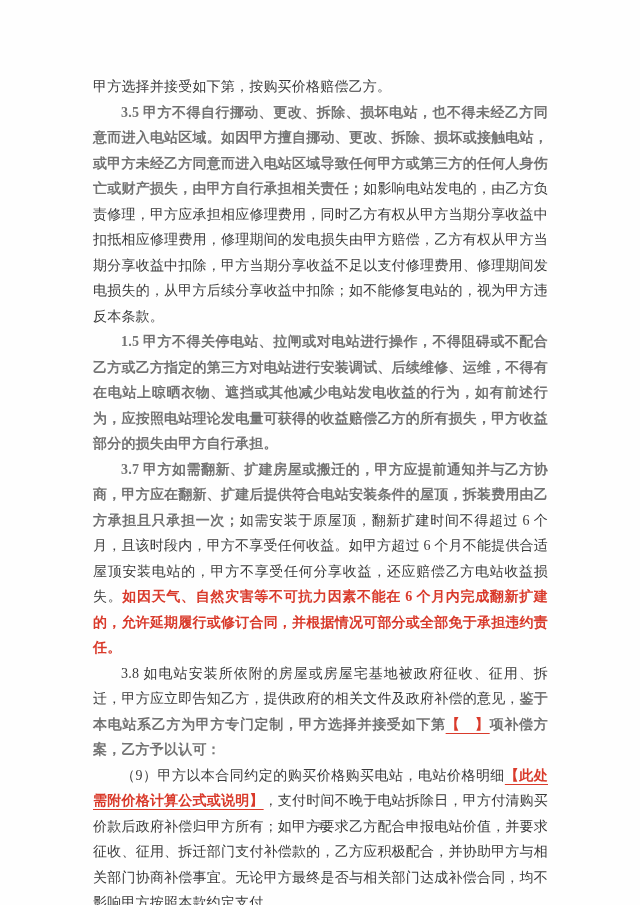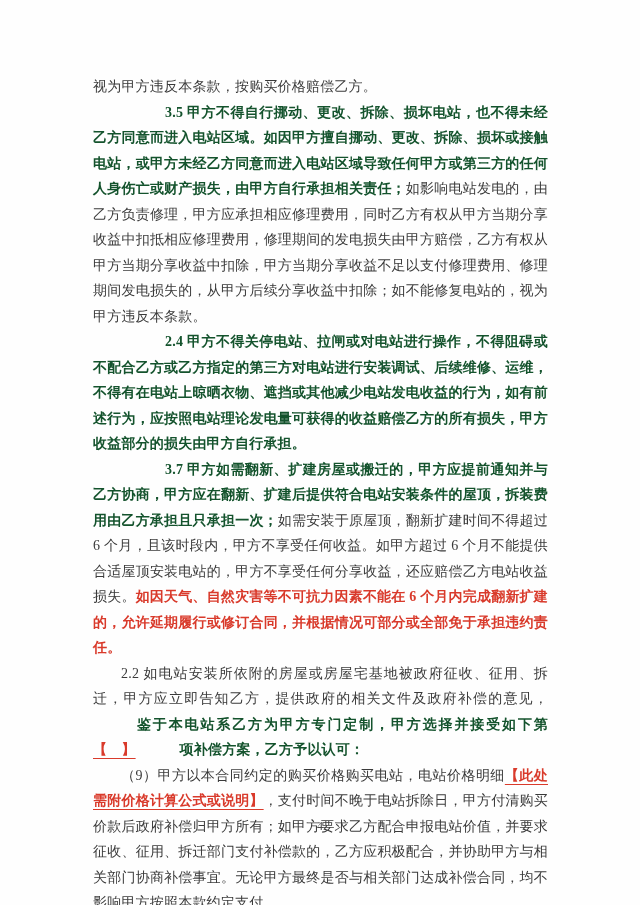--- a/index.html
+++ b/index.html
@@ -36,22 +36,21 @@
   }
   .doc-body p.indent {
     text-indent: 2em;
   }
   .run-normal {
     font-weight: 400;
     color: #3a3a3a;
   }
   .run-bold {
     font-weight: 700;
-    color: #14532d;
-    margin-left: 44px;
+    color: #737373;
   }
   .run-red-bold {
     font-weight: 700;
     color: #d93a2b;
   }
   .run-red-bold-underline {
     font-weight: 700;
     color: #d93a2b;
     text-decoration: underline;
     text-decoration-thickness: 1px;
@@ -67,23 +66,23 @@
     color: #4a4a4a;
     letter-spacing: 0;
   }
 </style>
 </head>
 <body>
 
 <div class="page">
 
   <div class="doc-body">
-      <p><span class="run-normal">视为甲方违反本条款，按购买价格赔偿乙方。</span></p>
+      <p><span class="run-normal">甲方选择并接受如下第，按购买价格赔偿乙方。</span></p>
       <p class="indent"><span class="run-bold">3.5 甲方不得自行挪动、更改、拆除、损坏电站，也不得未经乙方同意而进入电站区域。如因甲方擅自挪动、更改、拆除、损坏或接触电站，或甲方未经乙方同意而进入电站区域导致任何甲方或第三方的任何人身伤亡或财产损失，由甲方自行承担相关责任；</span><span class="run-normal">如影响电站发电的，由乙方负责修理，甲方应承担相应修理费用，同时乙方有权从甲方当期分享收益中扣抵相应修理费用，修理期间的发电损失由甲方赔偿，乙方有权从甲方当期分享收益中扣除，甲方当期分享收益不足以支付修理费用、修理期间发电损失的，从甲方后续分享收益中扣除；如不能修复电站的，视为甲方违反本条款。</span></p>
-      <p class="indent"><span class="run-bold">2.4 甲方不得关停电站、拉闸或对电站进行操作，不得阻碍或不配合乙方或乙方指定的第三方对电站进行安装调试、后续维修、运维，不得有在电站上晾晒衣物、遮挡或其他减少电站发电收益的行为，如有前述行为，应按照电站理论发电量可获得的收益赔偿乙方的所有损失，甲方收益部分的损失由甲方自行承担。</span></p>
+      <p class="indent"><span class="run-bold">1.5 甲方不得关停电站、拉闸或对电站进行操作，不得阻碍或不配合乙方或乙方指定的第三方对电站进行安装调试、后续维修、运维，不得有在电站上晾晒衣物、遮挡或其他减少电站发电收益的行为，如有前述行为，应按照电站理论发电量可获得的收益赔偿乙方的所有损失，甲方收益部分的损失由甲方自行承担。</span></p>
       <p class="indent"><span class="run-bold">3.7 甲方如需翻新、扩建房屋或搬迁的，甲方应提前通知并与乙方协商，甲方应在翻新、扩建后提供符合电站安装条件的屋顶，拆装费用由乙方承担且只承担一次；</span><span class="run-normal">如需安装于原屋顶，翻新扩建时间不得超过 6 个月，且该时段内，甲方不享受任何收益。如甲方超过 6 个月不能提供合适屋顶安装电站的，甲方不享受任何分享收益，还应赔偿乙方电站收益损失。</span><span class="run-red-bold">如因天气、自然灾害等不可抗力因素不能在 6 个月内完成翻新扩建的，允许延期履行或修订合同，并根据情况可部分或全部免于承担违约责任。</span></p>
-      <p class="indent"><span class="run-normal">2.2 如电站安装所依附的房屋或房屋宅基地被政府征收、征用、拆迁，甲方应立即告知乙方，提供政府的相关文件及政府补偿的意见，</span><span class="run-bold">鉴于本电站系乙方为甲方专门定制，甲方选择并接受如下第</span><span class="run-red-bold-underline">【　】</span><span class="run-bold">项补偿方案，乙方予以认可：</span></p>
+      <p class="indent"><span class="run-normal">3.8 如电站安装所依附的房屋或房屋宅基地被政府征收、征用、拆迁，甲方应立即告知乙方，提供政府的相关文件及政府补偿的意见，</span><span class="run-bold">鉴于本电站系乙方为甲方专门定制，甲方选择并接受如下第</span><span class="run-red-bold-underline">【　】</span><span class="run-bold">项补偿方案，乙方予以认可：</span></p>
       <p class="indent"><span class="run-normal">（9）甲方以本合同约定的购买价格购买电站，电站价格明细</span><span class="run-red-bold-underline">【此处需附价格计算公式或说明】</span><span class="run-normal">，支付时间不晚于电站拆除日，甲方付清购买价款后政府补偿归甲方所有；如甲方要求乙方配合申报电站价值，并要求征收、征用、拆迁部门支付补偿款的，乙方应积极配合，并协助甲方与相关部门协商补偿事宜。无论甲方最终是否与相关部门达成补偿合同，均不影响甲方按照本款约定支付</span></p>
     </div>
 
   <div class="page-number">4</div>
 
 </div>
 
 </body></html>

